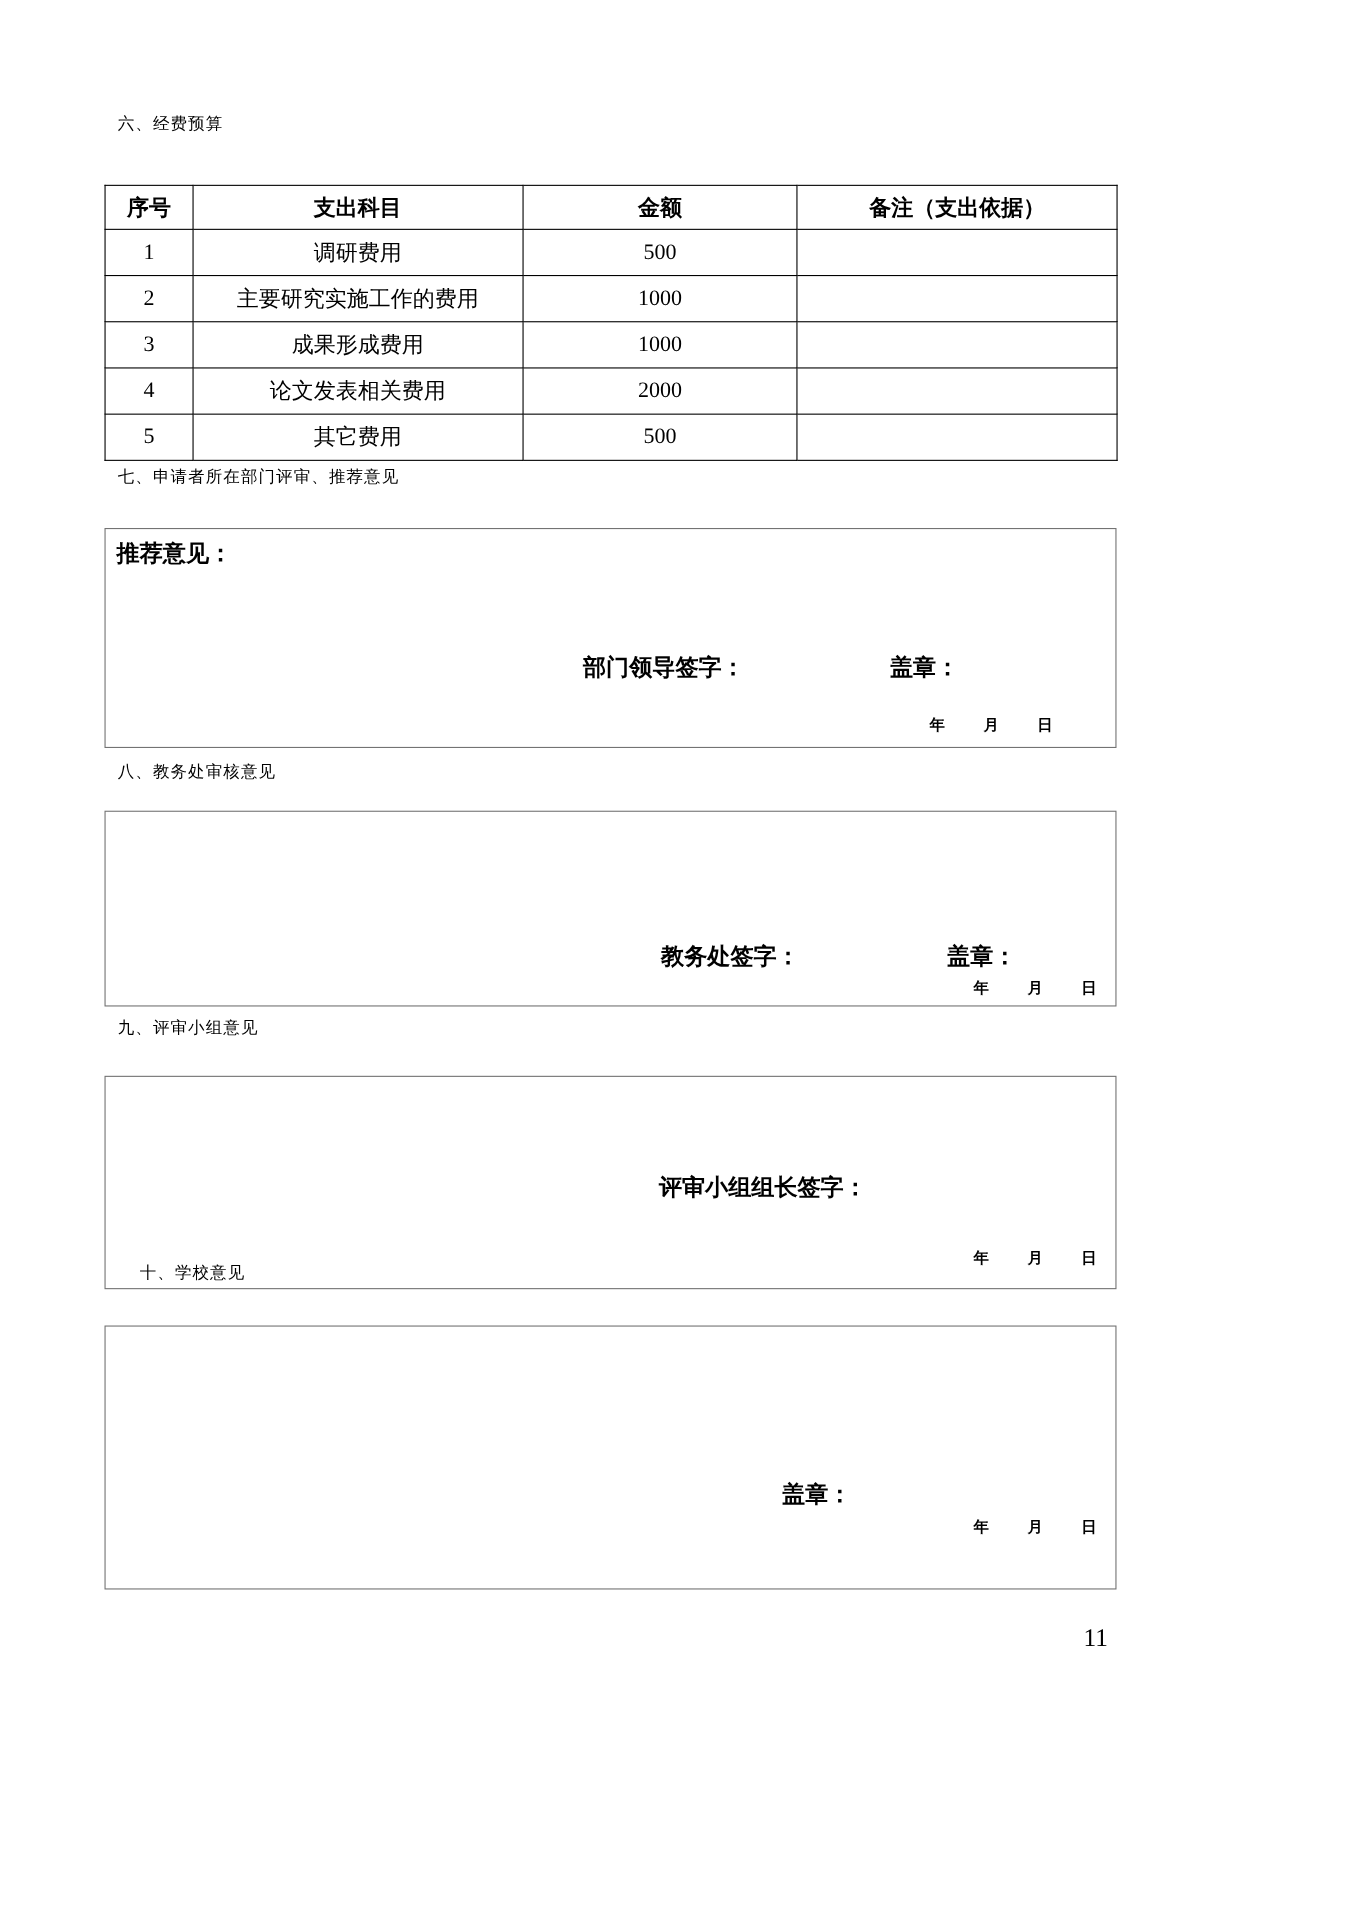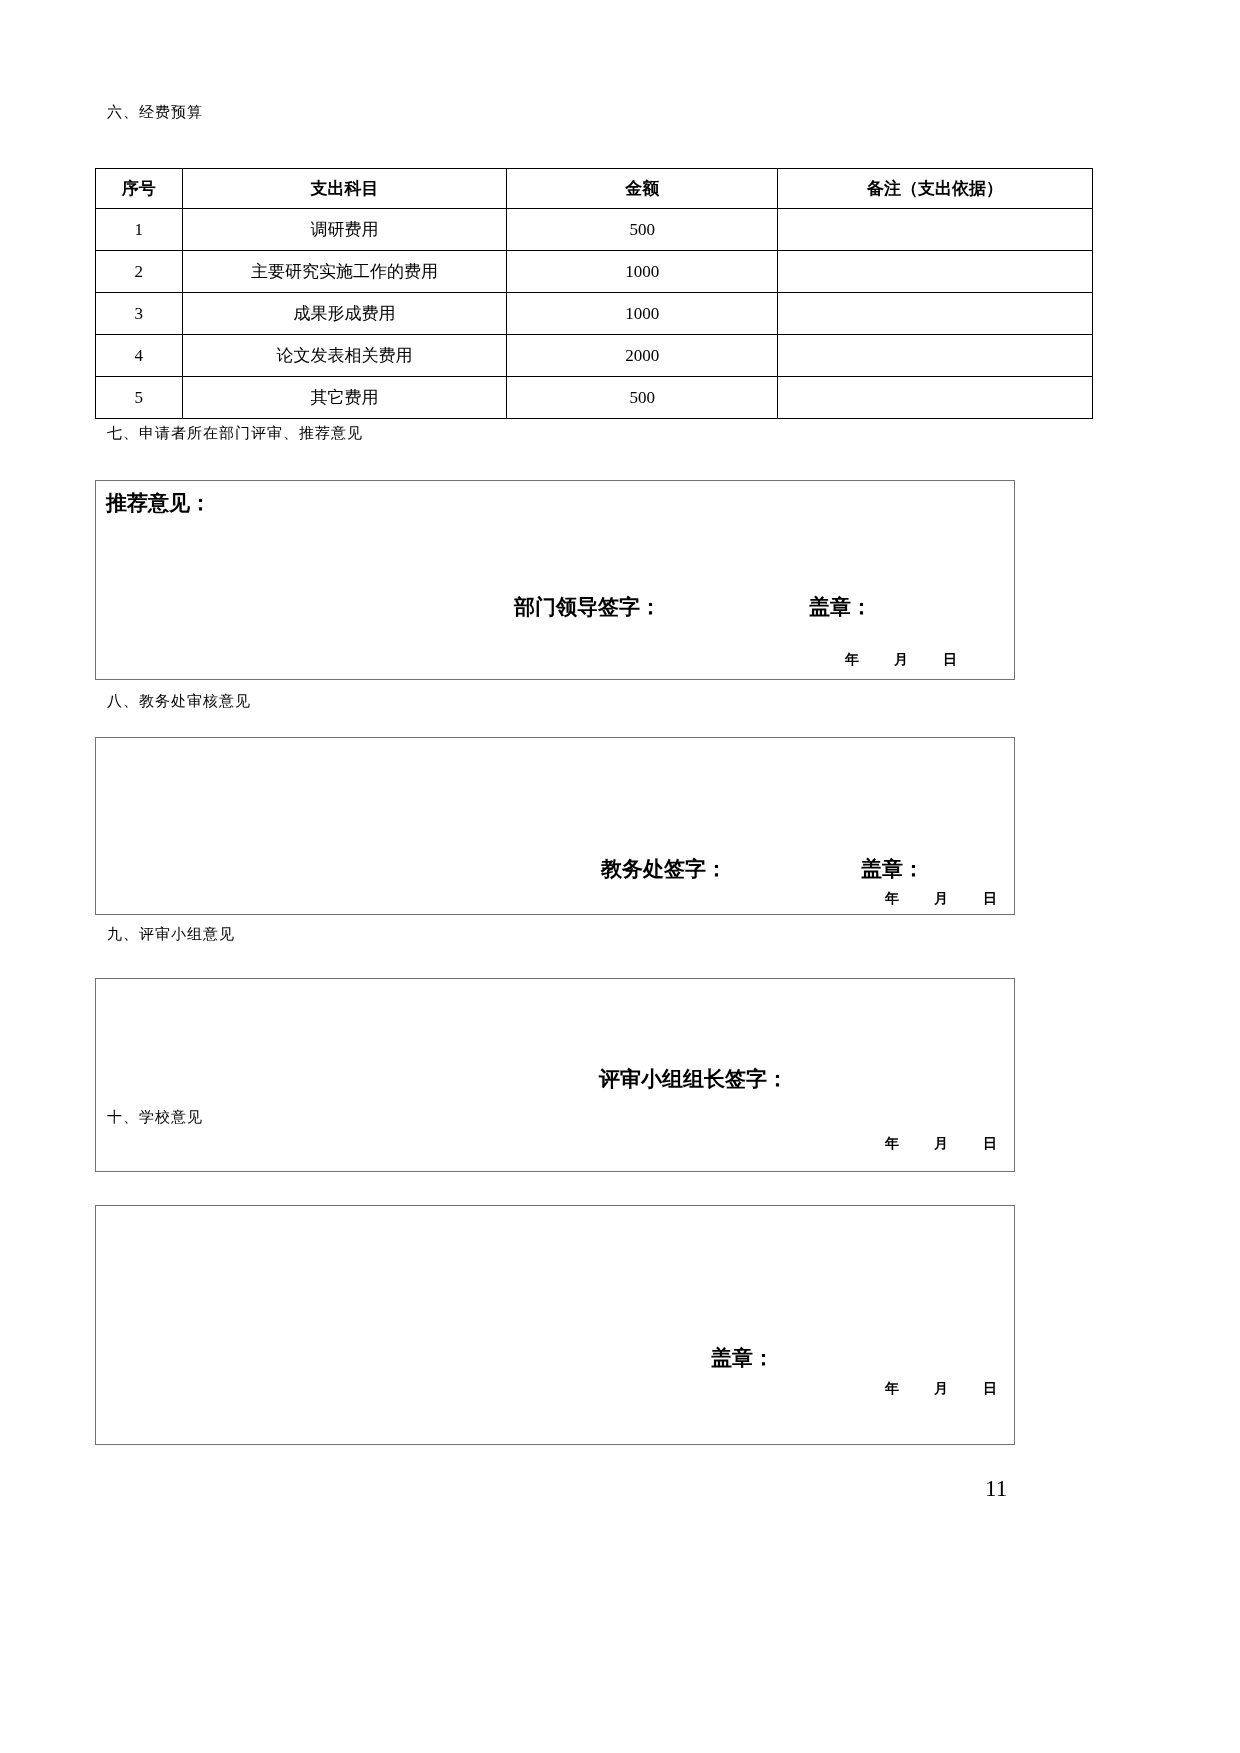--- a/index.html
+++ b/index.html
@@ -13,23 +13,23 @@
   .heading {
     position:absolute;
     left:107px;
     font-size:15px;
     font-weight:normal;
     letter-spacing:1px;
   }
   table.budget {
     position:absolute;
     left:95px; top:168px;
-    width:998px;
+    width:921px;
     border-collapse:collapse;
-    font-size:17px;
+    font-size:20px;
     text-align:center;
   }
   table.budget th, table.budget td { border:1px solid #000; padding:0 4px; }
   table.budget th { font-weight:bold; height:40px; }
   table.budget td { height:42px; font-weight:normal; }
   .col-no   { width:80px; }
   .col-item { width:300px; }
   .col-amt  { width:250px; }
   .col-note { width:291px; }
   .box {
@@ -106,40 +106,40 @@
     <td>500</td>
     <td></td>
   </tr>
 </tbody>
   </table>
 
 <div class="heading" style="top:424px;">七、申请者所在部门评审、推荐意见</div>
 
 <div class="box" style="top:480px; height:200px;">
   <span class="label" style="top:8px; left:10px;">推荐意见：</span>
-  <span class="label" style="top:112px; left:418px;text-align:right;">部门领导签字：</span>
+  <span class="label" style="top:112px; left:434px;text-align:right;">部门领导签字：</span>
   <span class="label" style="top:112px; left:713px;">盖章：</span>
   <span class="date" style="bottom:10px; right:55px;">年      月      日</span>
 </div>
 
 <div class="heading" style="top:692px;">八、教务处审核意见</div>
 
 <div class="box" style="top:737px; height:178px;">
   <span class="label" style="top:117px; left:505px;">教务处签字：</span>
   <span class="label" style="top:117px; left:765px;">盖章：</span>
   <span class="date" style="bottom:6px; right:15px;">年      月      日</span>
 </div>
 
 <div class="heading" style="top:925px;">九、评审小组意见</div>
 
 <div class="box" style="top:978px; height:194px;">
   <span class="label" style="top:86px; left:503px;">评审小组组长签字：</span>
   <span class="date" style="bottom:18px; right:15px;">年      月      日</span>
 </div>
 
-<div class="heading" style="top:1108px;">十、学校意见</div>
+<div class="heading" style="top:1148px;margin-left:20px;">十、学校意见</div>
 
 <div class="box" style="top:1205px; height:240px;">
   <span class="label" style="top:138px; left:615px;">盖章：</span>
   <span class="date" style="bottom:46px; right:15px;">年      月      日</span>
 </div>
 
 <div class="page-number">11</div>
 
 </body></html>

